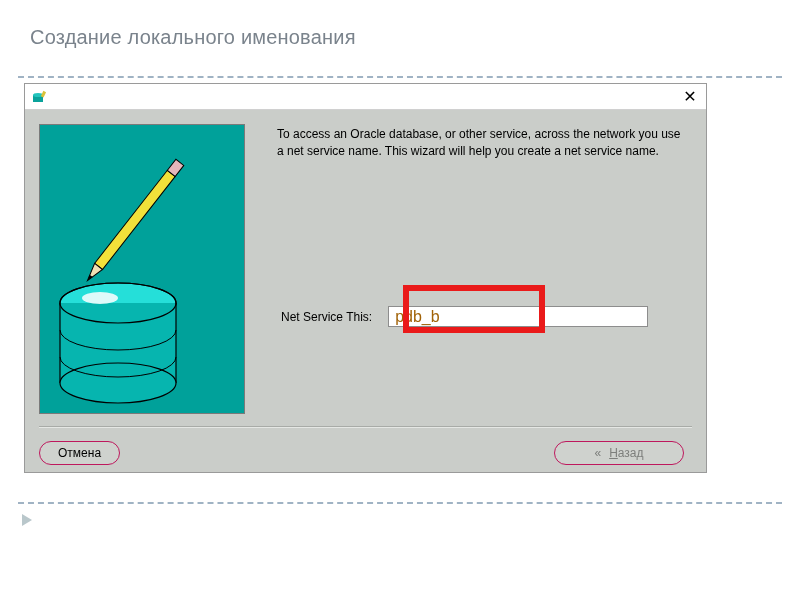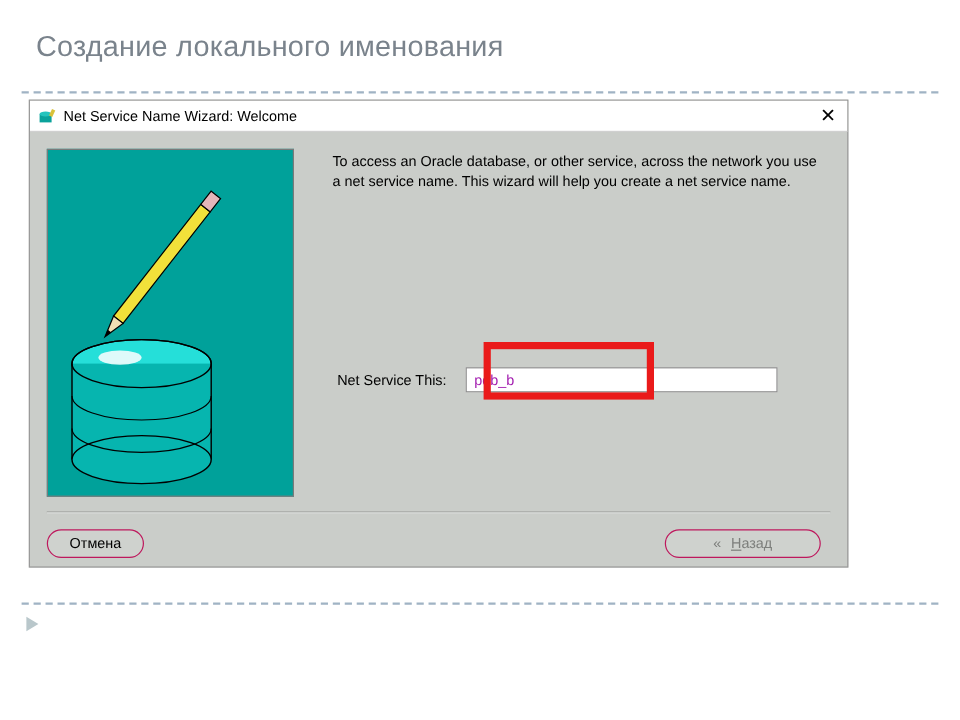--- a/index.html
+++ b/index.html
@@ -14,21 +14,21 @@
     overflow: hidden;
   }
   .slide {
     position: absolute;
     inset: 0;
   }
   .heading {
     position: absolute;
     left: 30px;
     top: 26px;
-    font-size: 24px;
+    font-size: 20px;
     color: #7a838c;
     letter-spacing: 0.2px;
   }
   .dash-rule {
     position: absolute;
     left: 18px;
     right: 18px;
     height: 0;
     border-top: 2px dashed #a0b3c4;
   }
@@ -111,22 +111,22 @@
     font-family: Tahoma, Arial, sans-serif;
     font-size: 12px;
   }
   .field-label { color: #000; }
   .field-input {
     width: 260px;
     height: 21px;
     border: 1px solid #8d8d8d;
     background: #ffffff;
     font-family: Tahoma, Arial, sans-serif;
-    font-size: 12px;
-    color: #a21caf;
+    font-size: 16px;
+    color: #a16207;
     padding: 2px 6px;
   }
 
   .highlight-box {
     position: absolute;
     left: 378px;
     top: 175px;
     width: 142px;
     height: 48px;
     border: 6px solid #ea1a1a;
@@ -196,21 +196,20 @@
 
   <div class="wizard-window">
     <div class="titlebar">
       <span class="app-icon">
         <svg width="16" height="16" viewBox="0 0 16 16">
           <rect x="2" y="6" width="10" height="7" fill="#0aa29b"></rect>
           <ellipse cx="7" cy="6" rx="5" ry="2" fill="#24c4bd"></ellipse>
           <rect x="11" y="2" width="3" height="6" fill="#d9c23a" transform="rotate(25 12 5)"></rect>
         </svg>
       </span>
-      <span class="title-text">Net Service Name Wizard: Welcome</span>
       <span class="title-spacer"></span>
       <span class="close-x">✕</span>
     </div>
 
     <div class="wizard-body">
       <div class="illustration">
         <svg width="206" height="290" viewBox="0 0 206 290">
 
           <g transform="translate(130,50) rotate(38)">
             <rect x="-5" y="-2" width="10" height="118" fill="#f2e13a" stroke="#000" stroke-width="1"></rect>

